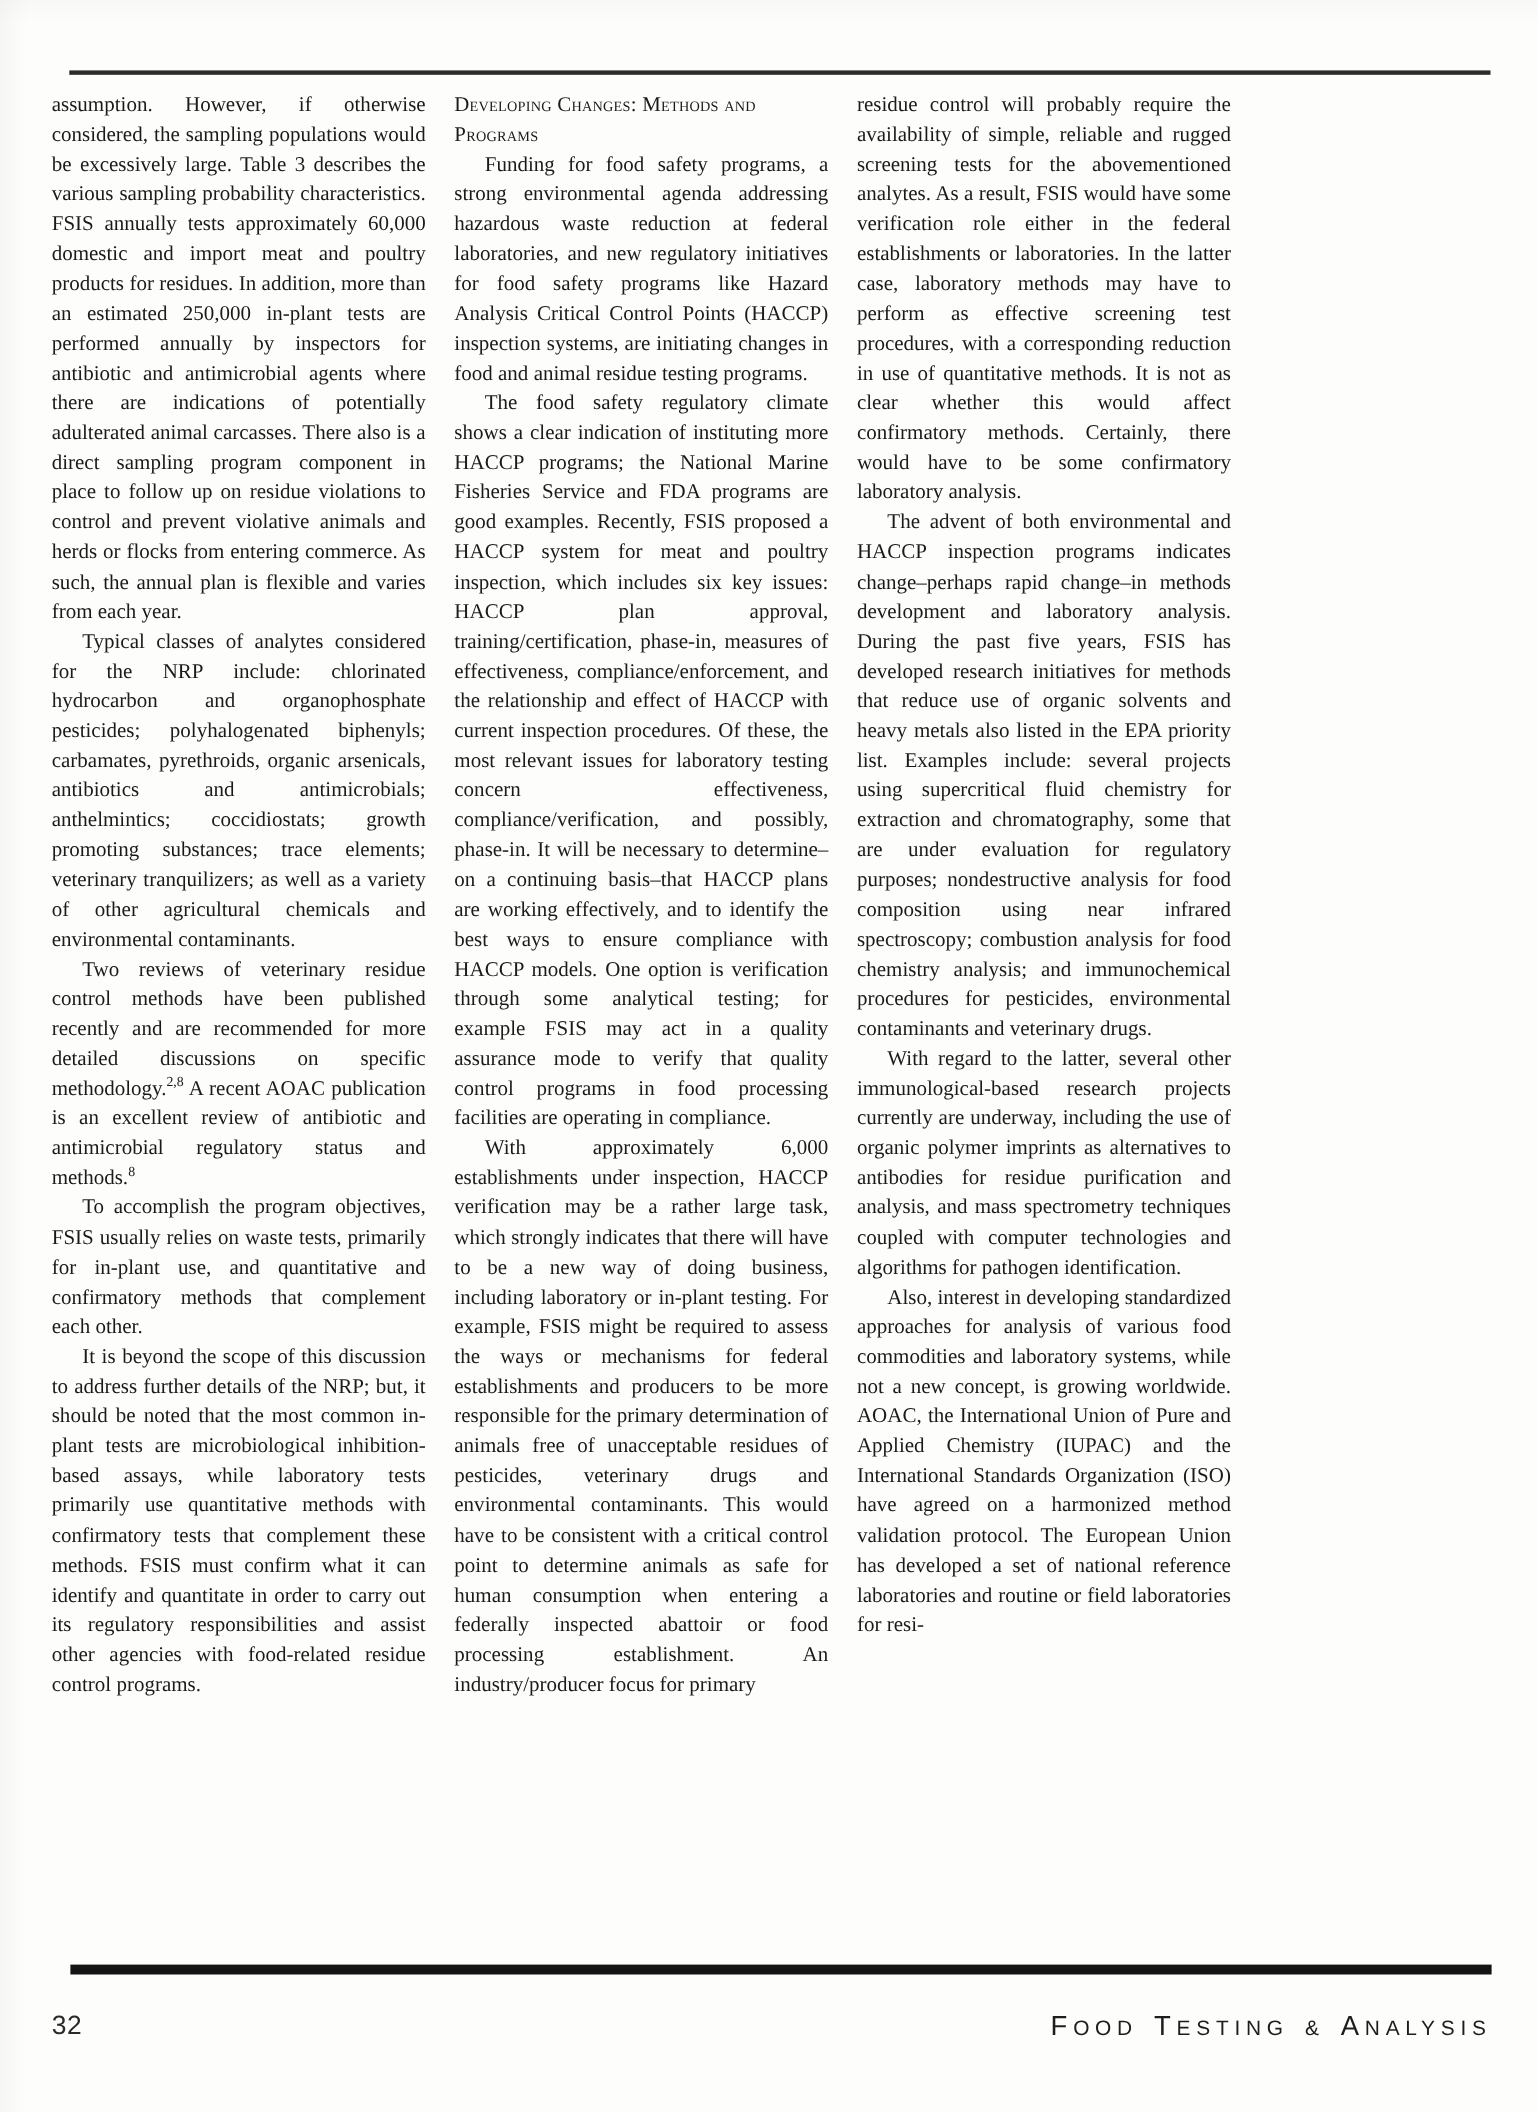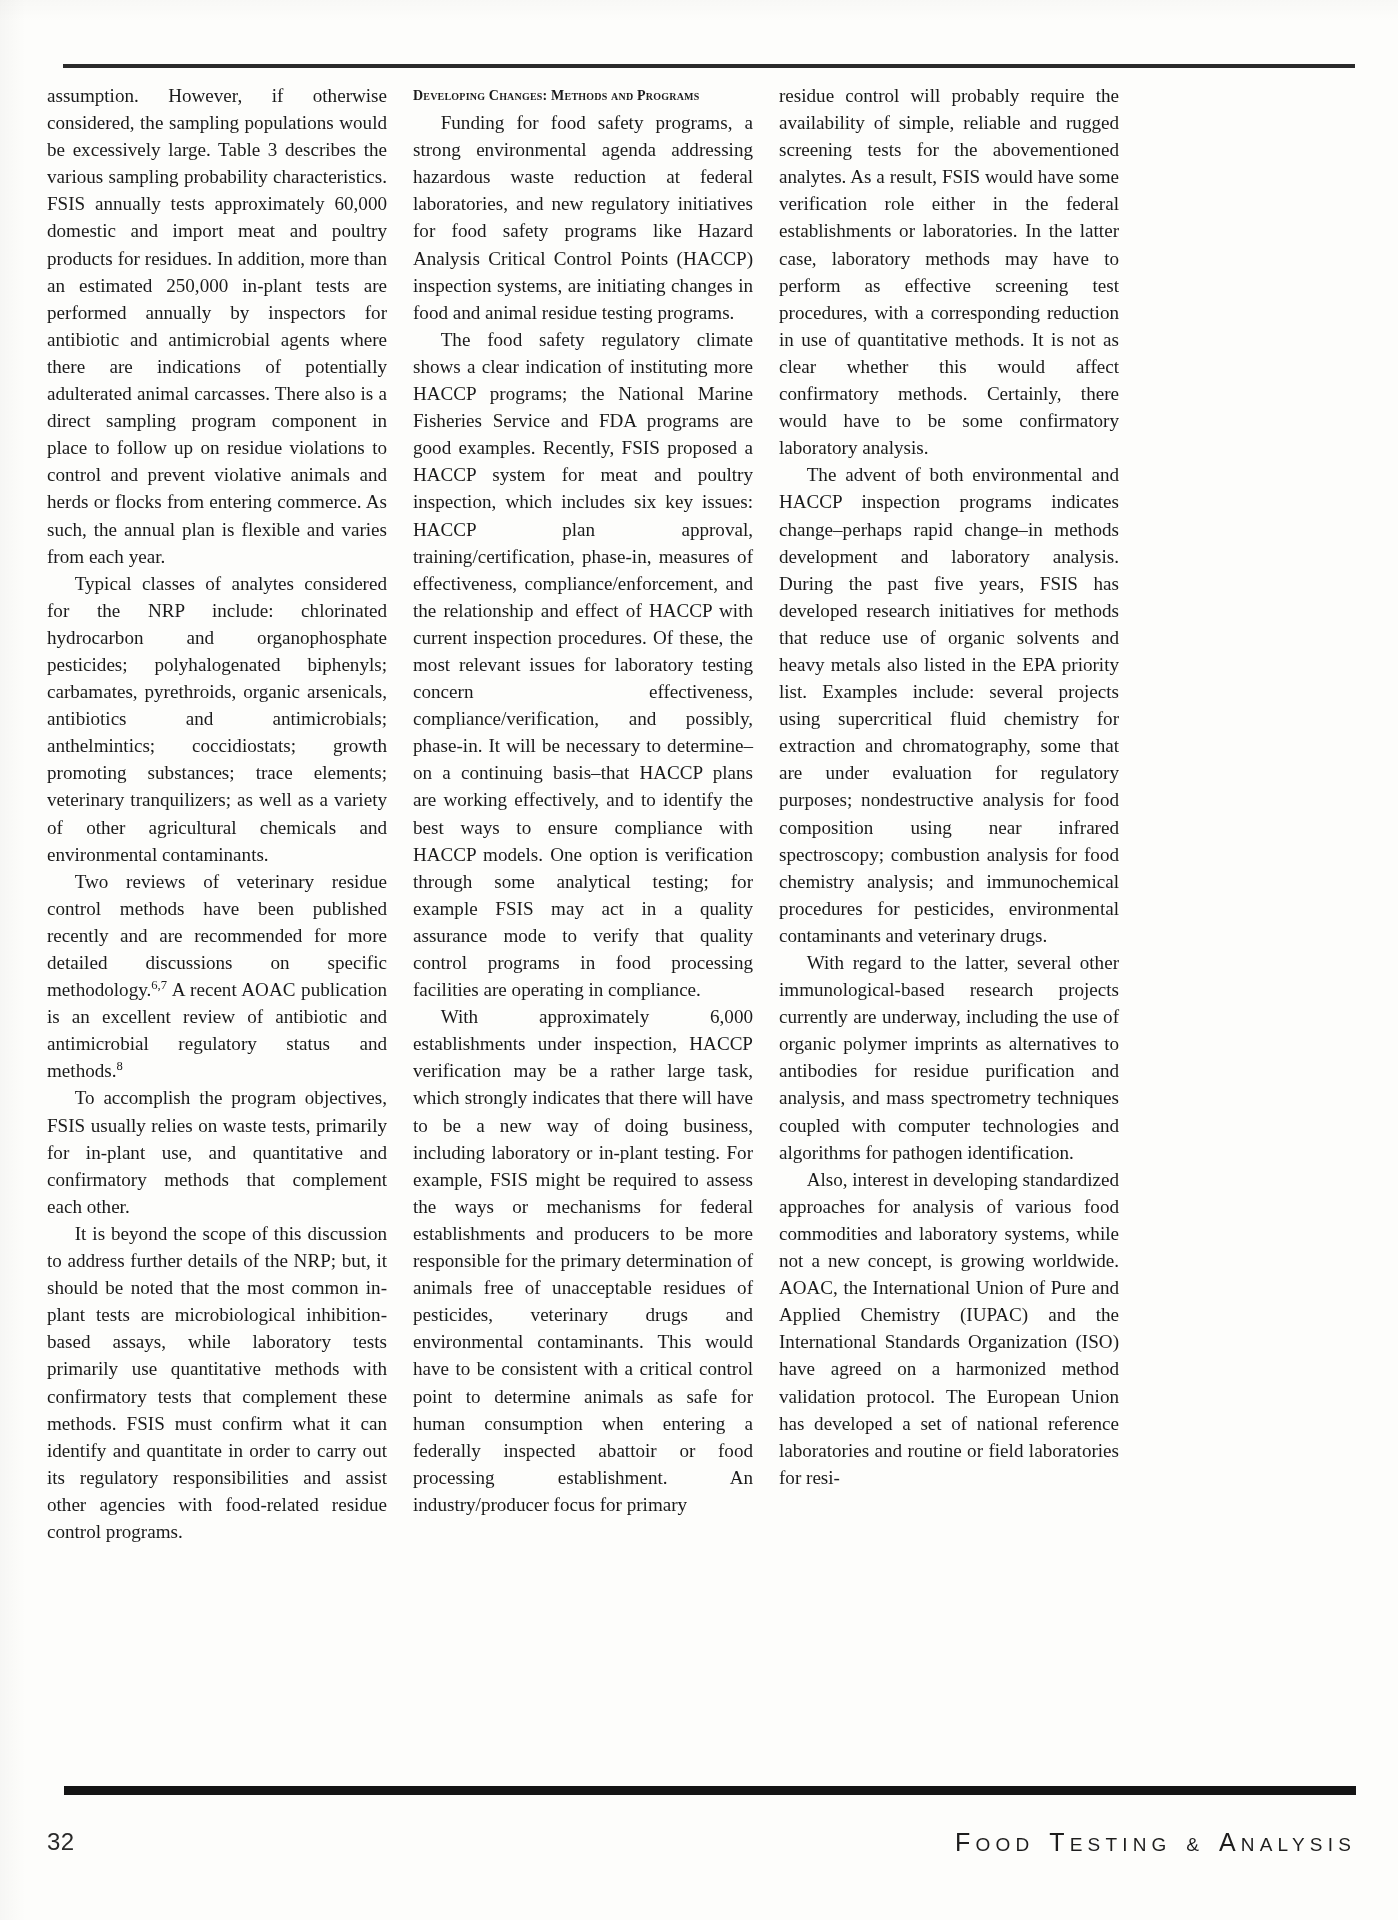--- a/index.html
+++ b/index.html
@@ -73,23 +73,23 @@
   .col p {
     margin: 0;
     text-indent: 1.45em;
   }
   .col p.no-indent {
     text-indent: 0;
   }
 
   h2.section-head {
     margin: 0 0 0 0;
-    font-size: 14px;
+    font-size: 19px;
     line-height: 27.1px;
-    font-weight: bold;
+    font-weight: normal;
     font-variant: small-caps;
     letter-spacing: 0.2px;
     text-align: left;
     text-indent: 0;
   }
 
   sup {
     font-size: 0.66em;
     vertical-align: super;
     line-height: 0;
@@ -130,21 +130,21 @@
 <div class="page">
   <div class="paper-tint"></div>
 
   <div class="rule-top"></div>
 
   <div class="columns">
 
     <div class="col">
       <p class="no-indent">assumption. However, if otherwise considered, the sampling populations would be excessively large. Table 3 describes the various sampling probability characteristics. FSIS annually tests approximately 60,000 domestic and import meat and poultry products for residues. In addition, more than an estimated 250,000 in-plant tests are performed annually by inspectors for antibiotic and antimicrobial agents where there are indications of potentially adulterated animal carcasses. There also is a direct sampling program component in place to follow up on residue violations to control and prevent violative animals and herds or flocks from entering commerce. As such, the annual plan is flexible and varies from each year.</p>
       <p>Typical classes of analytes considered for the NRP include: chlorinated hydrocarbon and organophosphate pesticides; polyhalogenated biphenyls; carbamates, pyrethroids, organic arsenicals, antibiotics and antimicrobials; anthelmintics; coccidiostats; growth promoting substances; trace elements; veterinary tranquilizers; as well as a variety of other agricultural chemicals and environmental contaminants.</p>
-      <p><span>Two reviews of veterinary residue control methods have been published recently and are recommended for more detailed discussions on specific methodology.</span><sup>6,7</sup><span> A recent AOAC publication is an excellent review of antibiotic and antimicrobial regulatory status and methods.</span><sup>8</sup></p>
+      <p><span>Two reviews of veterinary residue control methods have been published recently and are recommended for more detailed discussions on specific methodology.</span><sup>2,8</sup><span> A recent AOAC publication is an excellent review of antibiotic and antimicrobial regulatory status and methods.</span><sup>8</sup></p>
       <p>To accomplish the program objectives, FSIS usually relies on waste tests, primarily for in-plant use, and quantitative and confirmatory methods that complement each other.</p>
       <p>It is beyond the scope of this discussion to address further details of the NRP; but, it should be noted that the most common in-plant tests are microbiological inhibition-based assays, while laboratory tests primarily use quantitative methods with confirmatory tests that complement these methods. FSIS must confirm what it can identify and quantitate in order to carry out its regulatory responsibilities and assist other agencies with food-related residue control programs.</p>
     </div>
 
     <div class="col">
       <h2 class="section-head">Developing Changes: Methods and Programs</h2>
       <p>Funding for food safety programs, a strong environmental agenda addressing hazardous waste reduction at federal laboratories, and new regulatory initiatives for food safety programs like Hazard Analysis Critical Control Points (HACCP) inspection systems, are initiating changes in food and animal residue testing programs.</p>
       <p>The food safety regulatory climate shows a clear indication of instituting more HACCP programs; the National Marine Fisheries Service and FDA programs are good examples. Recently, FSIS proposed a HACCP system for meat and poultry inspection, which includes six key issues: HACCP plan approval, training/certification, phase-in, measures of effectiveness, compliance/enforcement, and the relationship and effect of HACCP with current inspection procedures. Of these, the most relevant issues for laboratory testing concern effectiveness, compliance/verification, and possibly, phase-in. It will be necessary to determine–on a continuing basis–that HACCP plans are working effectively, and to identify the best ways to ensure compliance with HACCP models. One option is verification through some analytical testing; for example FSIS may act in a quality assurance mode to verify that quality control programs in food processing facilities are operating in compliance.</p>
       <p>With approximately 6,000 establishments under inspection, HACCP verification may be a rather large task, which strongly indicates that there will have to be a new way of doing business, including laboratory or in-plant testing. For example, FSIS might be required to assess the ways or mechanisms for federal establishments and producers to be more responsible for the primary determination of animals free of unacceptable residues of pesticides, veterinary drugs and environmental contaminants. This would have to be consistent with a critical control point to determine animals as safe for human consumption when entering a federally inspected abattoir or food processing establishment. An industry/producer focus for primary</p>
     </div>

